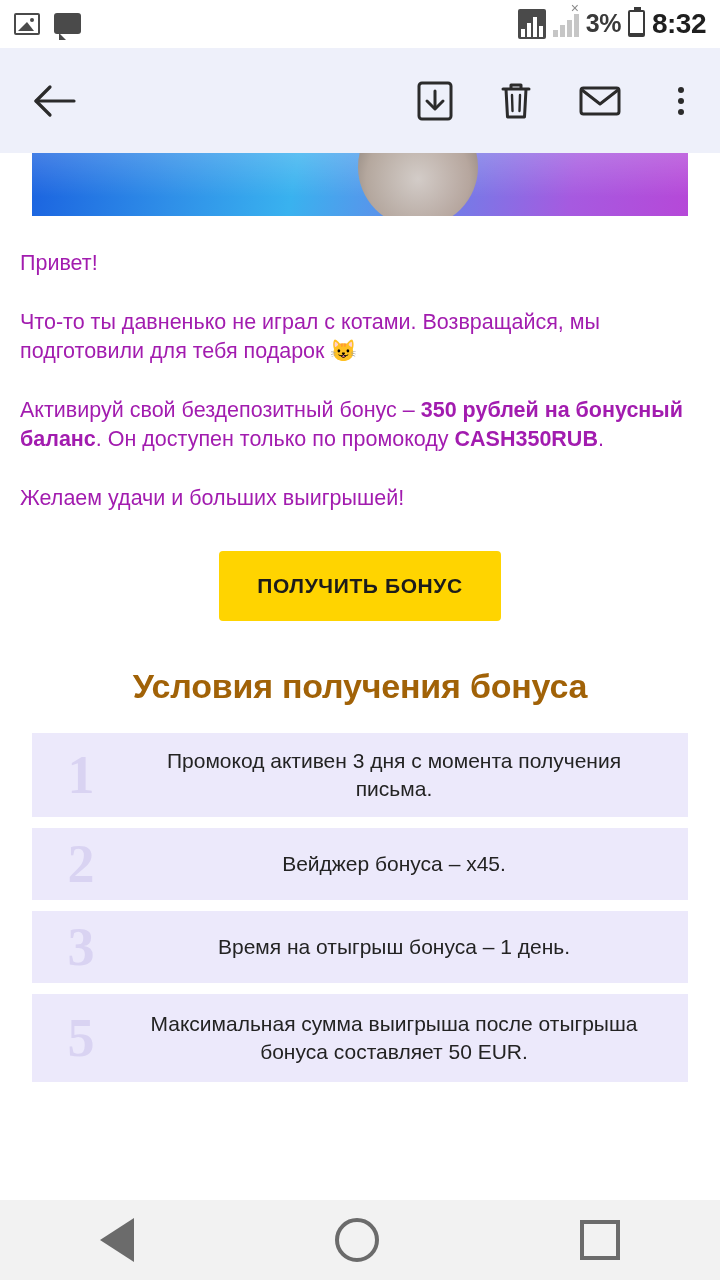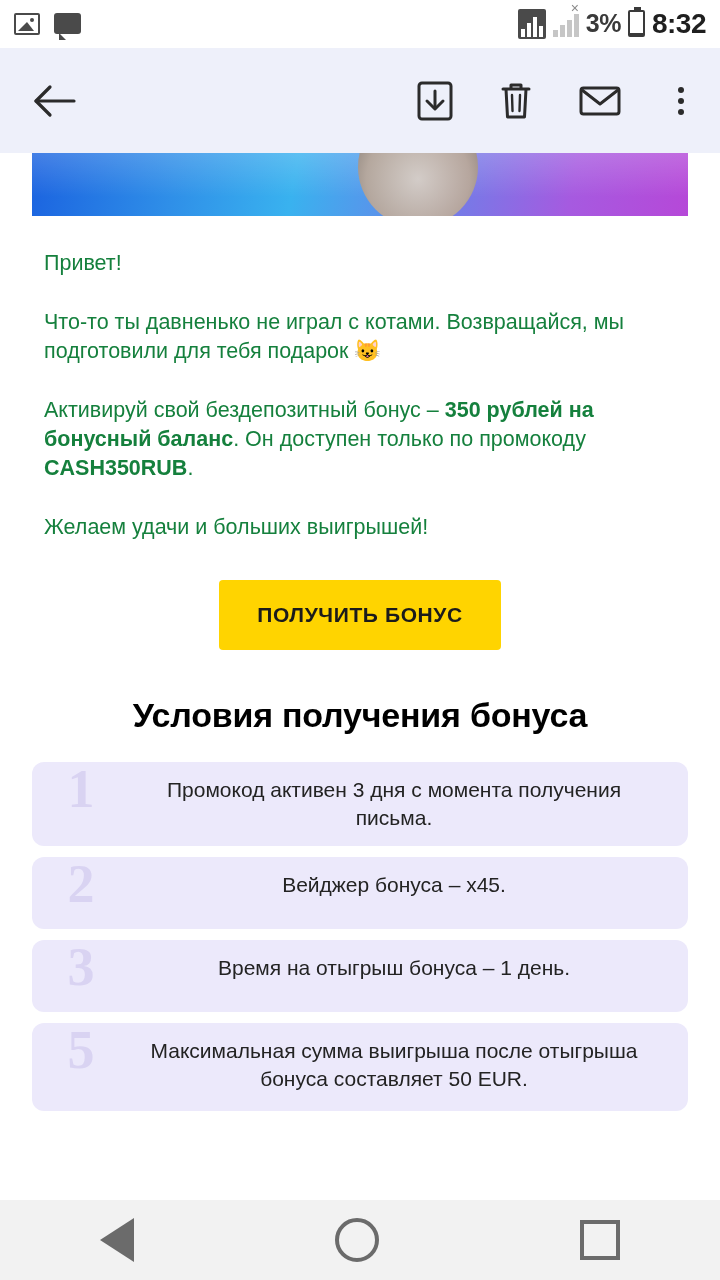--- a/index.html
+++ b/index.html
@@ -208,22 +208,22 @@
     background: radial-gradient(circle at 50% 60%, #d8cfc6 0%, #b9a89a 55%, #6f6258 100%);
     opacity: .95;
   }
   .hero .glow {
     position: absolute;
     left: 0; top: 0; right: 0; bottom: 0;
     background: linear-gradient(to bottom, rgba(255,255,255,.18), rgba(255,255,255,0) 70%);
   }
 
   .body-text {
-    padding: 0 44px;
-    color: #15803d;
+    padding: 0 20px;
+    color: #a21caf;
     font-size: 21.5px;
     line-height: 29px;
   }
   .body-text p {
     margin: 0;
   }
   .p1 { padding-top: 33px; }
   .p2 { padding-top: 30px; }
   .p3 { padding-top: 30px; }
   .p4 { padding-top: 30px; }
@@ -244,36 +244,36 @@
     border: none;
     border-radius: 4px;
     cursor: pointer;
     font-family: "Liberation Sans", sans-serif;
   }
 
   .section-title {
     text-align: center;
     font-size: 34px;
     font-weight: bold;
-    color: #000000;
+    color: #a16207;
     margin-top: 46px;
     letter-spacing: -0.2px;
   }
 
   .terms {
     margin-top: 27px;
     padding: 0 32px;
   }
   .term {
     background: #ece9fb;
-    border-radius: 12px;
+    border-radius: 0;
     margin-bottom: 11px;
     min-height: 72px;
     display: flex;
-    align-items: flex-start;
+    align-items: center;
     position: relative;
     overflow: hidden;
   }
   .term .num {
     width: 98px;
     flex: 0 0 98px;
     text-align: center;
     font-size: 54px;
     font-weight: bold;
     color: #d9d3f2;

